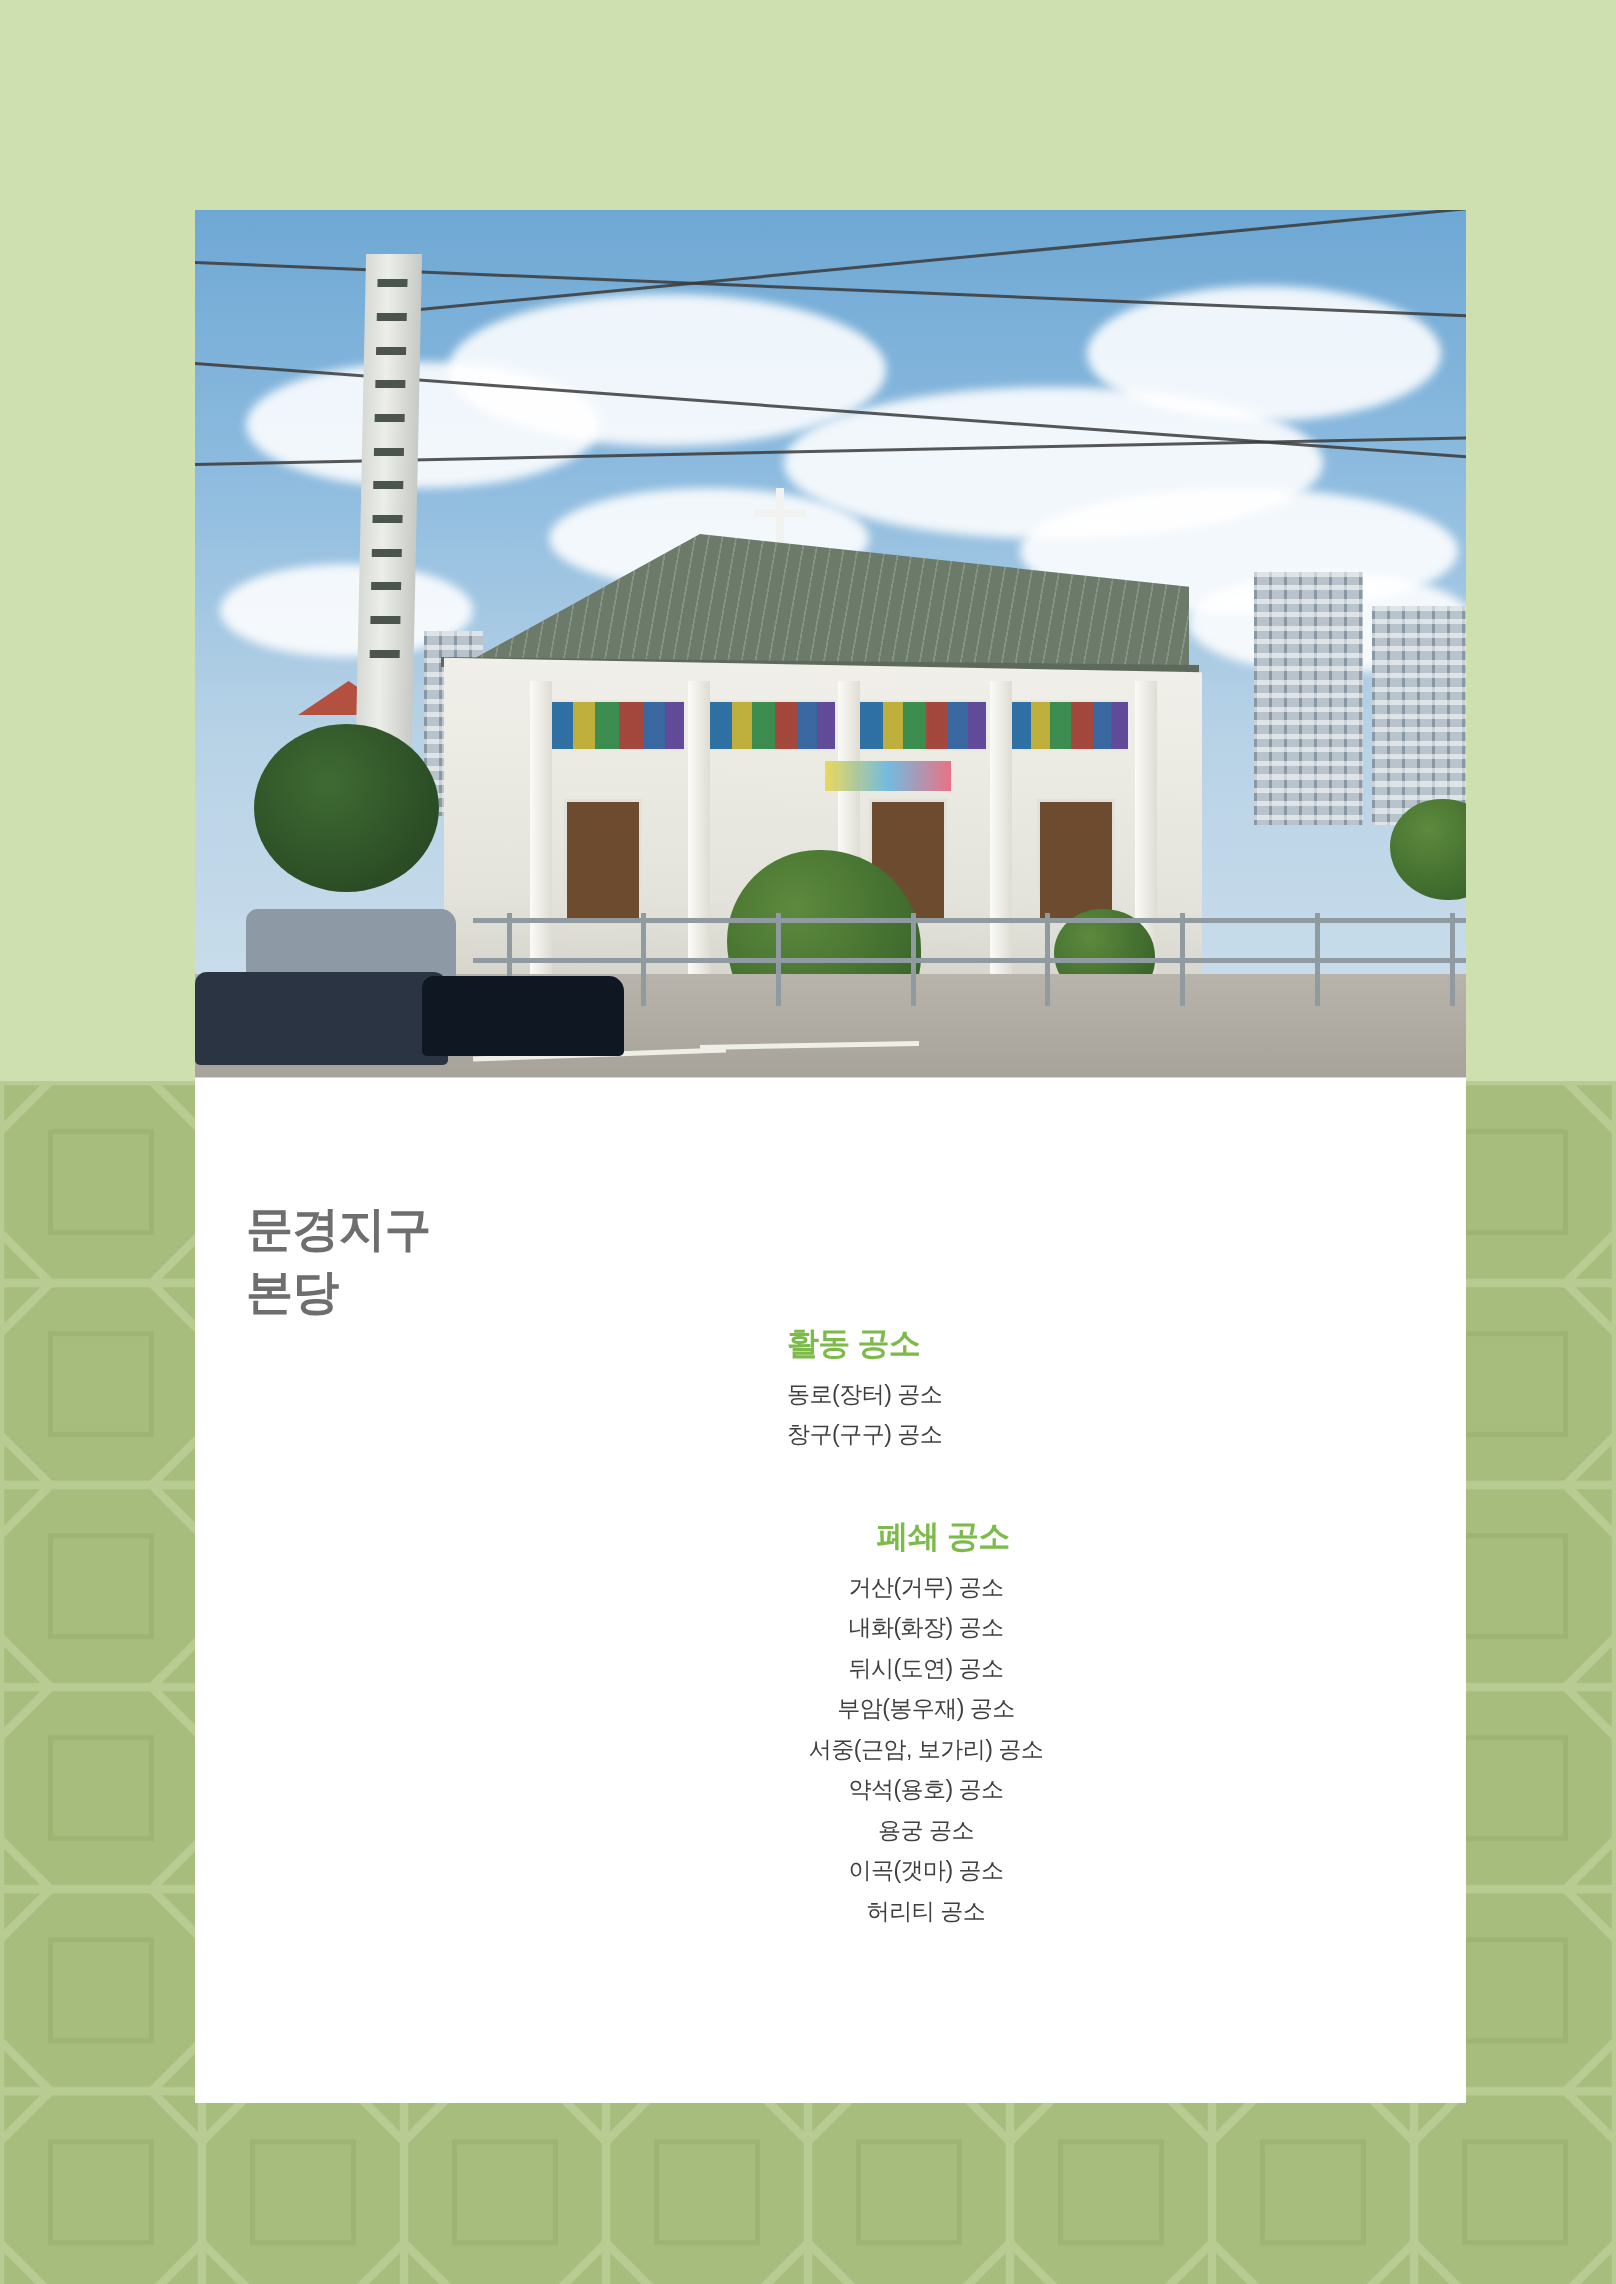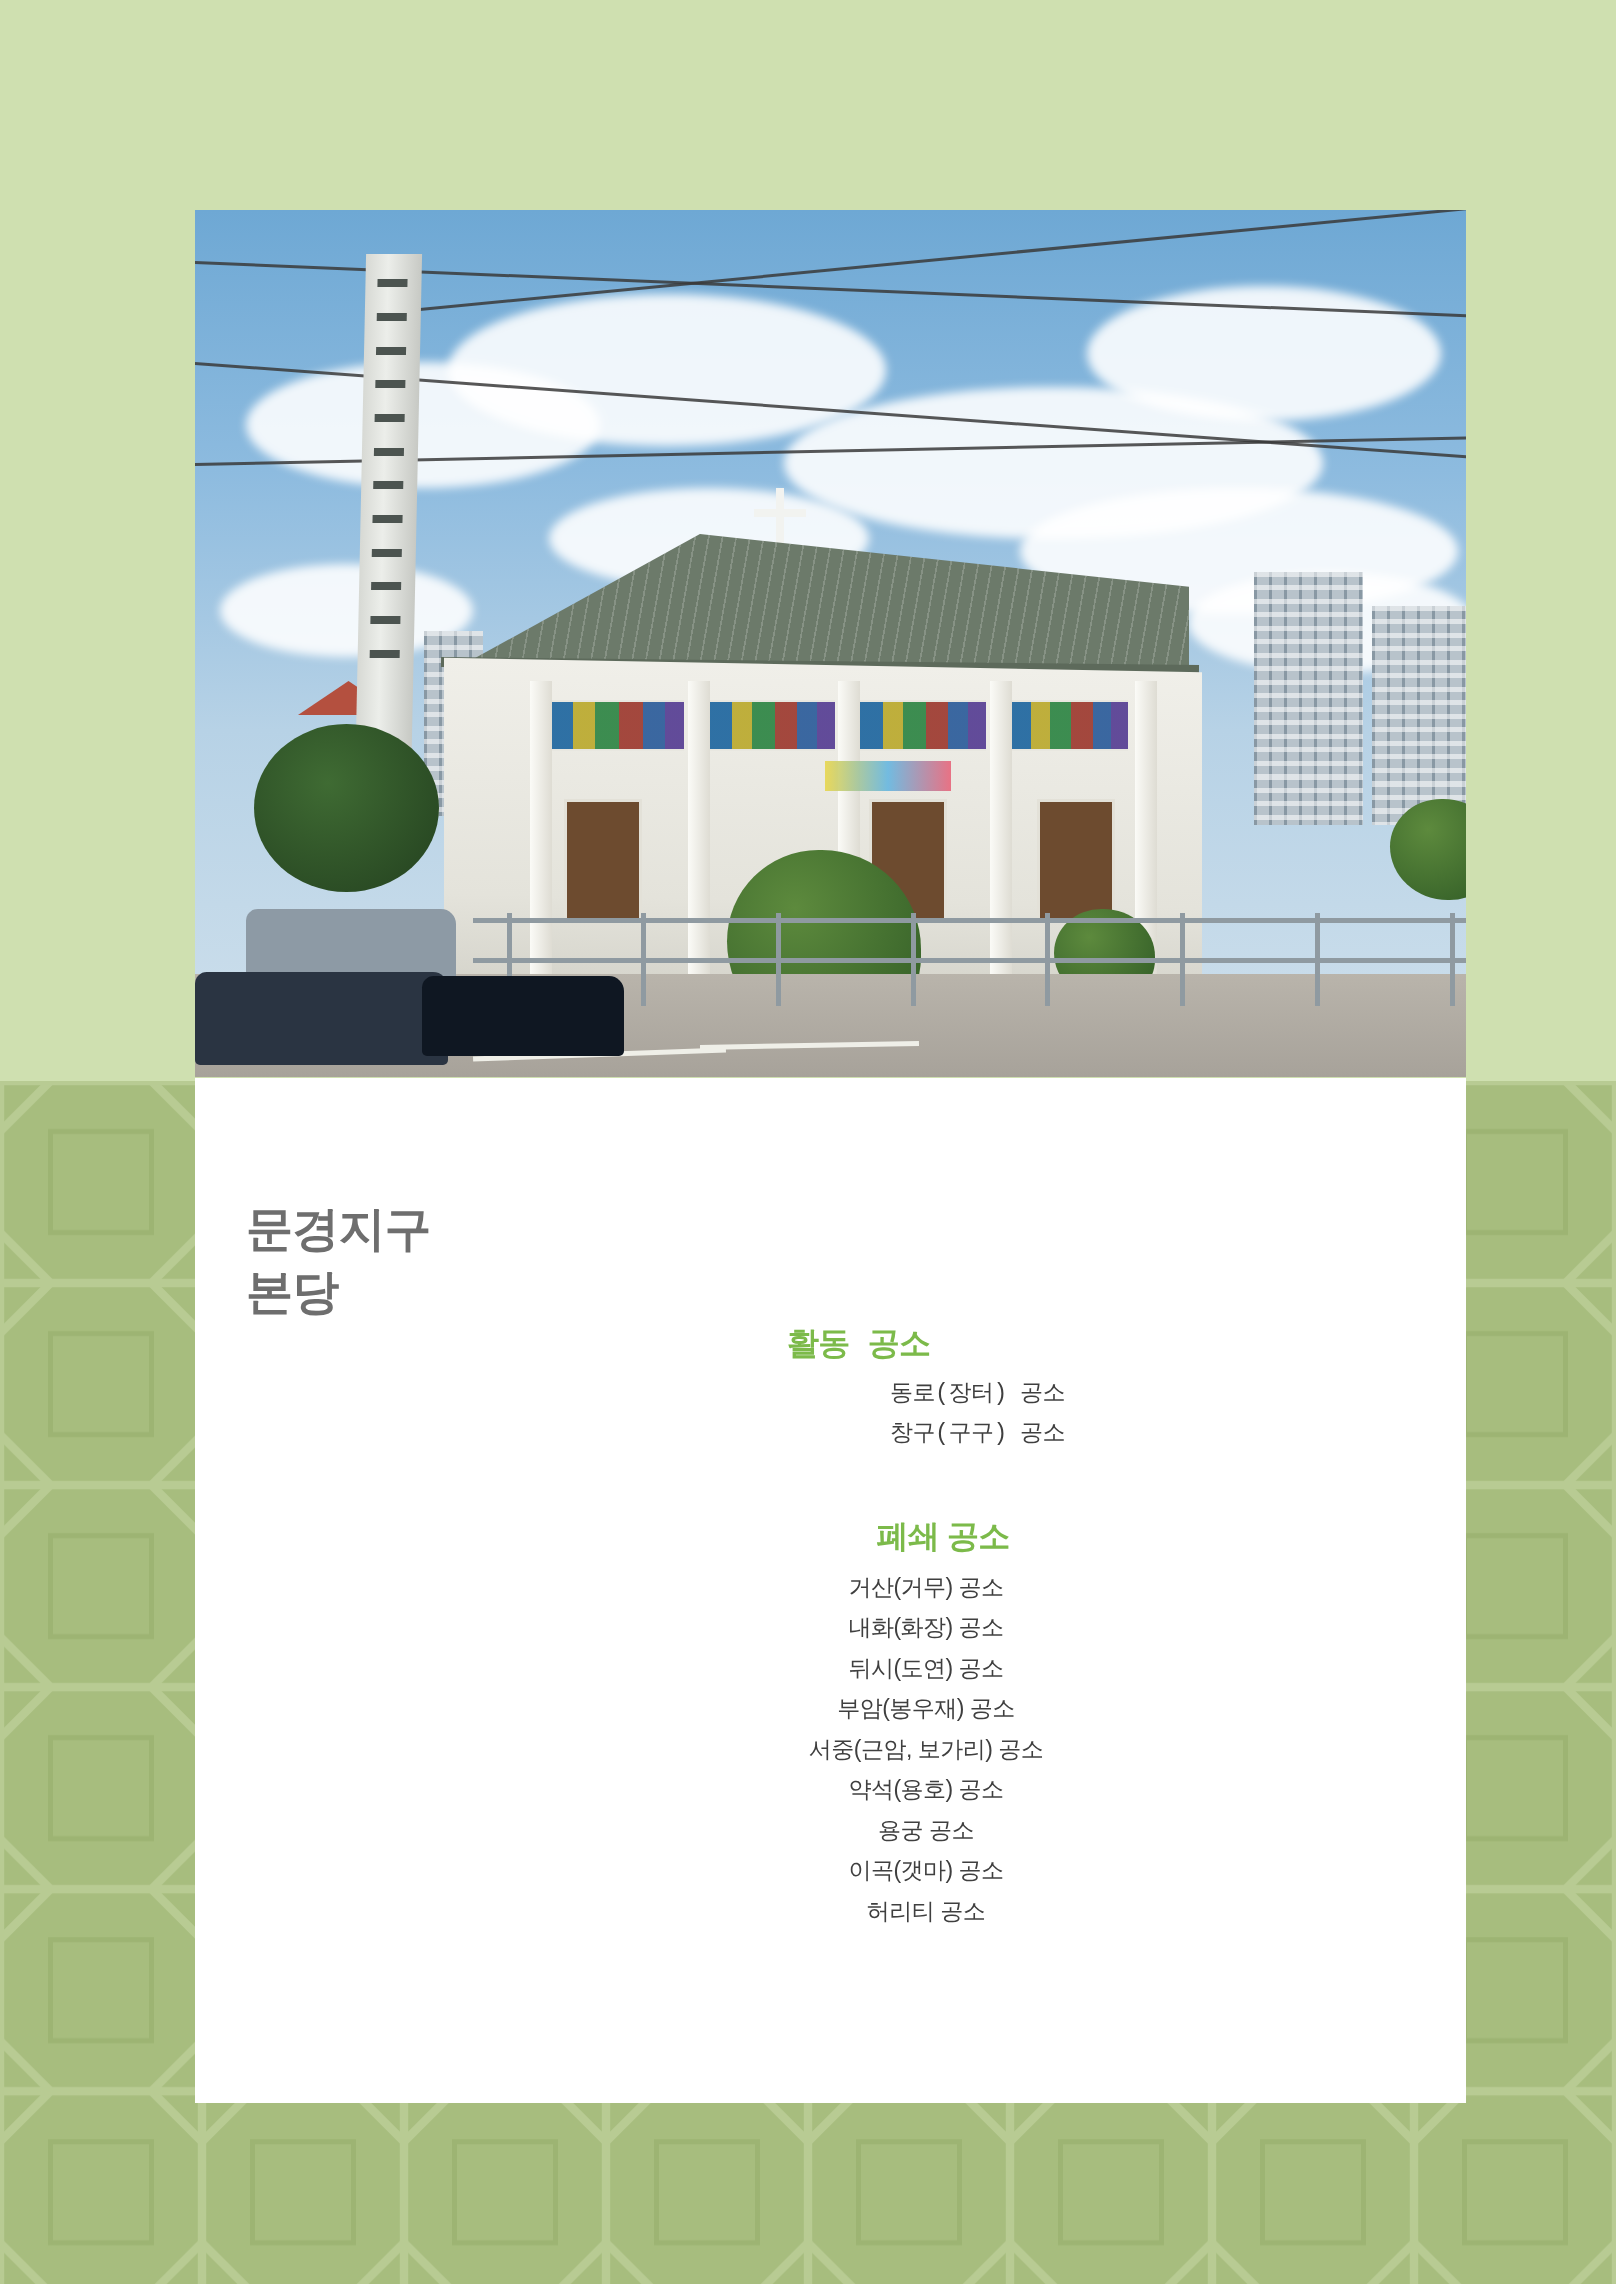--- a/index.html
+++ b/index.html
@@ -314,39 +314,39 @@
     position: absolute;
     left: 787px;
   }
   .section-title {
     font-size: 32px;
     font-weight: bold;
     color: #7cba4a;
     letter-spacing: -0.8px;
     margin: 0 0 13.5px 0;
   }
-  .sec-active { top: 1322px; font-family: Liberation Mono, monospace; }
+  .sec-active { top: 1322px; }
   .sec-closed { top: 1515px; text-align: center; }
 
   .chapel-grid {
     display: grid;
     grid-auto-flow: column;
     gap: 3.4px 34px;
     font-size: 23px;
     color: #3f3f3f;
     letter-spacing: -0.5px;
   }
   .chapel-grid .col {
     display: flex;
     flex-direction: column;
     gap: 11.8px;
   }
   .chapel-item { white-space: nowrap; line-height: 1.25; }
 
-  .grid-active { grid-template-columns: 278px 1fr; text-align: right; }
+  .grid-active { grid-template-columns: 278px 1fr; }
   .grid-closed { grid-template-columns: 278px 1fr; }
 </style>
 </head>
 <body>
 
 <div class="page">
 
   <div class="band-top"></div>
 
   <div class="band-bottom">

